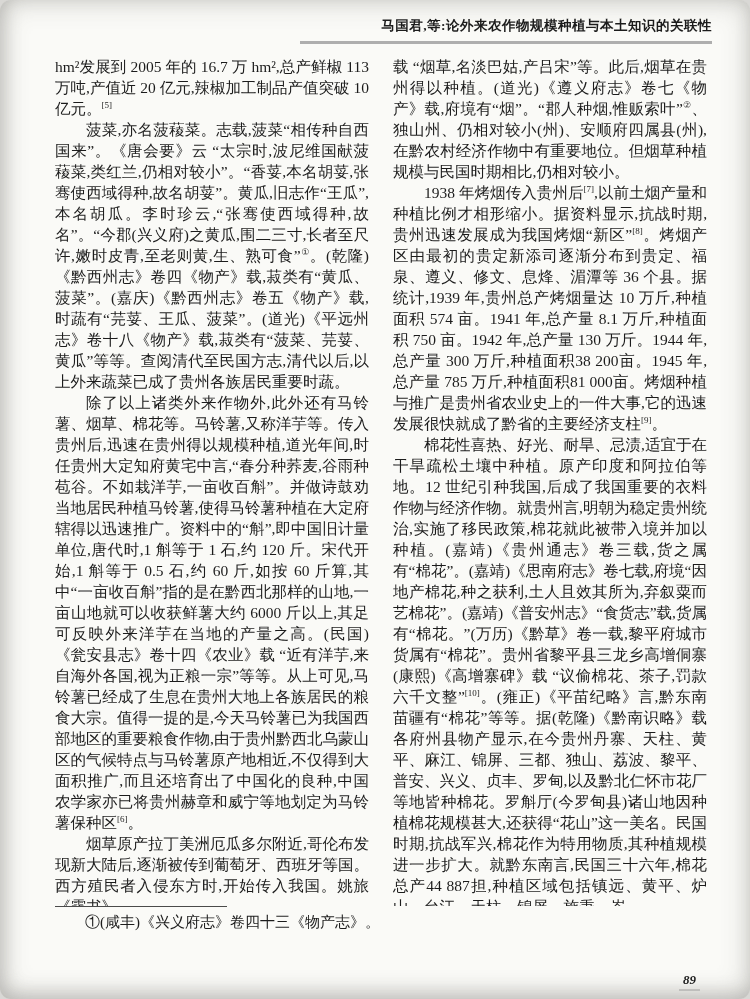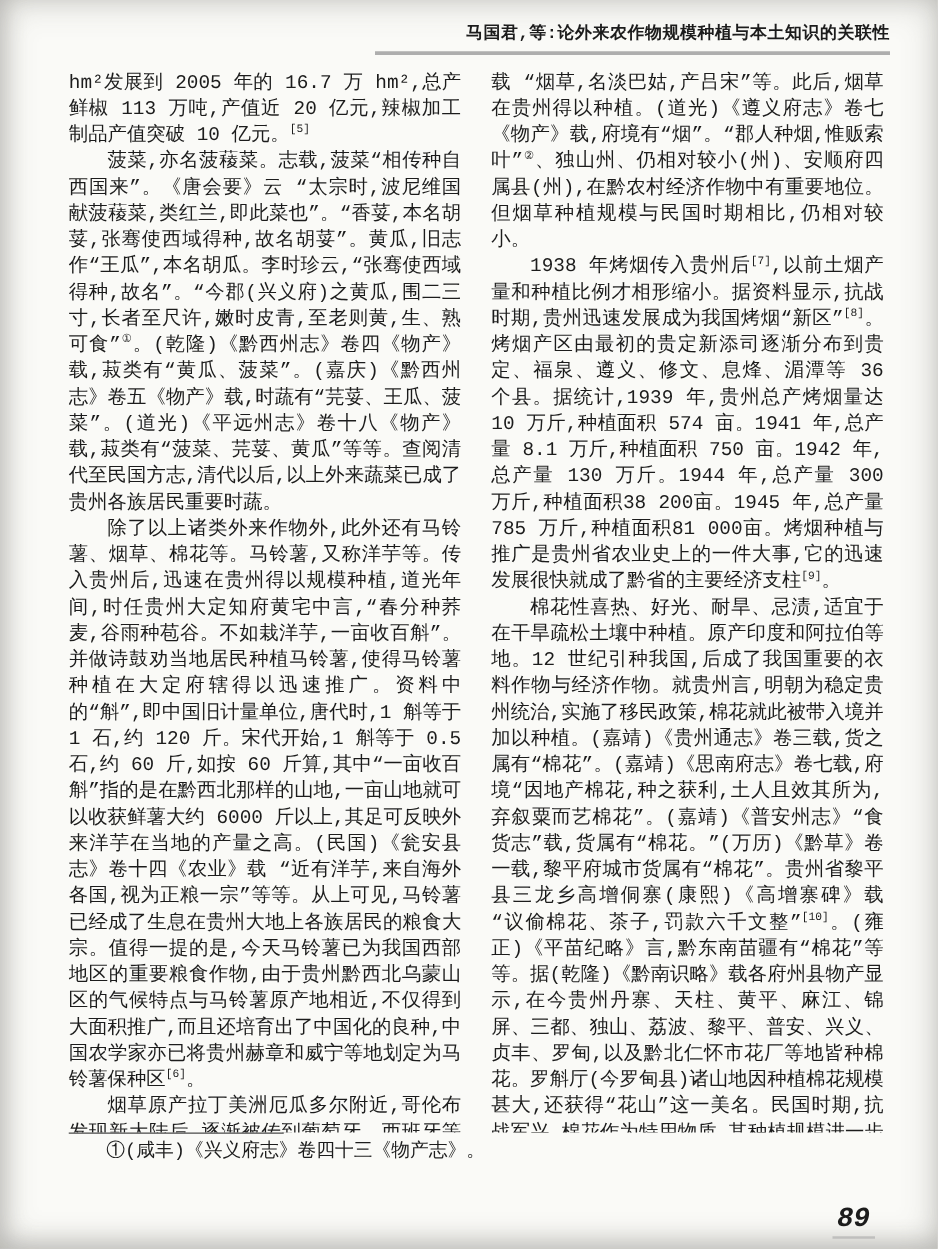--- a/index.html
+++ b/index.html
@@ -2,23 +2,24 @@
 <html><head>
 <meta charset="utf-8">
 <style>
   html,body { margin:0; padding:0; background:#d9d8d5; }
   .page {
     position:relative;
     width:750px; height:999px;
     margin:0 auto;
     background:#fafaf7;
     overflow:hidden;
-    font-family:Liberation Mono, monospace;
+    font-family:Liberation Serif, serif;
     color:#1c1c1c;
     box-shadow: inset 0 0 28px rgba(90,88,84,0.30), inset 4px -6px 18px rgba(90,88,84,0.22);
+    border-radius: 11px;
   }
   .running-title {
     position:absolute; top:17px; right:38px;
     font-size:13.5px; font-weight:700; letter-spacing:0.5px;
     white-space:nowrap;
   }
   .header-rule {
     position:absolute; top:41px; left:300px; width:412px; height:3px;
     background:#aeaeae;
   }
@@ -32,38 +33,38 @@
   .para.heading { font-weight:700; }
   sup {
     font-size:9px; line-height:0; vertical-align:super; letter-spacing:0;
   }
   .footnote-area { position:absolute; left:55px; width:652px; top:906px; }
   .footnote-rule { width:172px; height:1px; background:#4a4a4a; }
   .footnotes { margin-top:7px; font-size:15px; line-height:16px; text-align:justify; }
   .footnotes .para { text-indent:2em; }
   .page-number {
     position:absolute; right:50px; bottom:8px;
-    font-size:22px; font-style:italic; font-weight:600;
+    font-size:13px; font-style:italic; font-weight:600;
     border-bottom:2px solid rgba(150,150,150,0.45);
     padding:0 4px 1px 4px;
   }
 </style>
 </head>
 <body>
 
 <div class="page">
 
   <div class="running-title">马国君,等:论外来农作物规模种植与本土知识的关联性</div>
 
   <div class="header-rule"></div>
 
   <div class="body-columns">
     <div class="column">
         <p class="para continuation"><span>hm²发展到 2005 年的 16.7 万 hm²,总产鲜椒 113 万吨,产值近 20 亿元,辣椒加工制品产值突破 10 亿元。</span><sup>[5]</sup></p>
-        <p class="para normal"><span>菠菜,亦名菠薐菜。志载,菠菜“相传种自西国来”。《唐会要》云 “太宗时,波尼维国献菠薐菜,类红兰,即此菜也”。“香荽,本名胡荽,张骞使西域得种,故名胡荽”。黄瓜,旧志作“王瓜”,本名胡瓜。李时珍云,“张骞使西域得种,故名”。“今郡(兴义府)之黄瓜,围二三寸,长者至尺许,嫩时皮青,至老则黄,生、熟可食”</span><sup>①</sup><span>。(乾隆)《黔西州志》卷四《物产》载,菽类有“黄瓜、菠菜”。(嘉庆)《黔西州志》卷五《物产》载,时蔬有“芫荽、王瓜、菠菜”。(道光)《平远州志》卷十八《物产》载,菽类有“菠菜、芫荽、黄瓜”等等。查阅清代至民国方志,清代以后,以上外来蔬菜已成了贵州各族居民重要时蔬。</span></p>
+        <p class="para normal"><span>菠菜,亦名菠薐菜。志载,菠菜“相传种自西国来”。《唐会要》云 “太宗时,波尼维国献菠薐菜,类红兰,仍相对较小”。“香荽,本名胡荽,张骞使西域得种,故名胡荽”。黄瓜,旧志作“王瓜”,本名胡瓜。李时珍云,“张骞使西域得种,故名”。“今郡(兴义府)之黄瓜,围二三寸,长者至尺许,嫩时皮青,至老则黄,生、熟可食”</span><sup>①</sup><span>。(乾隆)《黔西州志》卷四《物产》载,菽类有“黄瓜、菠菜”。(嘉庆)《黔西州志》卷五《物产》载,时蔬有“芫荽、王瓜、菠菜”。(道光)《平远州志》卷十八《物产》载,菽类有“菠菜、芫荽、黄瓜”等等。查阅清代至民国方志,清代以后,以上外来蔬菜已成了贵州各族居民重要时蔬。</span></p>
         <p class="para normal"><span>除了以上诸类外来作物外,此外还有马铃薯、烟草、棉花等。马铃薯,又称洋芋等。传入贵州后,迅速在贵州得以规模种植,道光年间,时任贵州大定知府黄宅中言,“春分种荞麦,谷雨种苞谷。不如栽洋芋,一亩收百斛”。并做诗鼓劝当地居民种植马铃薯,使得马铃薯种植在大定府辖得以迅速推广。资料中的“斛”,即中国旧计量单位,唐代时,1 斛等于 1 石,约 120 斤。宋代开始,1 斛等于 0.5 石,约 60 斤,如按 60 斤算,其中“一亩收百斛”指的是在黔西北那样的山地,一亩山地就可以收获鲜薯大约 6000 斤以上,其足可反映外来洋芋在当地的产量之高。(民国)《瓮安县志》卷十四《农业》载 “近有洋芋,来自海外各国,视为正粮一宗”等等。从上可见,马铃薯已经成了生息在贵州大地上各族居民的粮食大宗。值得一提的是,今天马铃薯已为我国西部地区的重要粮食作物,由于贵州黔西北乌蒙山区的气候特点与马铃薯原产地相近,不仅得到大面积推广,而且还培育出了中国化的良种,中国农学家亦已将贵州赫章和威宁等地划定为马铃薯保种区</span><sup>[6]</sup><span>。</span></p>
         <p class="para normal"><span>烟草原产拉丁美洲厄瓜多尔附近,哥伦布发现新大陆后,逐渐被传到葡萄牙、西班牙等国。西方殖民者入侵东方时,开始传入我国。姚旅《露书》</span></p>
       </div>
     <div class="column">
         <p class="para continuation"><span>载 “烟草,名淡巴姑,产吕宋”等。此后,烟草在贵州得以种植。(道光)《遵义府志》卷七《物产》载,府境有“烟”。“郡人种烟,惟贩索叶”</span><sup>②</sup><span>、独山州、仍相对较小(州)、安顺府四属县(州),在黔农村经济作物中有重要地位。但烟草种植规模与民国时期相比,仍相对较小。</span></p>
         <p class="para normal"><span>1938 年烤烟传入贵州后</span><sup>[7]</sup><span>,以前土烟产量和种植比例才相形缩小。据资料显示,抗战时期,贵州迅速发展成为我国烤烟“新区”</span><sup>[8]</sup><span>。烤烟产区由最初的贵定新添司逐渐分布到贵定、福泉、遵义、修文、息烽、湄潭等 36 个县。据统计,1939 年,贵州总产烤烟量达 10 万斤,种植面积 574 亩。1941 年,总产量 8.1 万斤,种植面积 750 亩。1942 年,总产量 130 万斤。1944 年,总产量 300 万斤,种植面积38 200亩。1945 年,总产量 785 万斤,种植面积81 000亩。烤烟种植与推广是贵州省农业史上的一件大事,它的迅速发展很快就成了黔省的主要经济支柱</span><sup>[9]</sup><span>。</span></p>
         <p class="para normal"><span>棉花性喜热、好光、耐旱、忌渍,适宜于在干旱疏松土壤中种植。原产印度和阿拉伯等地。12 世纪引种我国,后成了我国重要的衣料作物与经济作物。就贵州言,明朝为稳定贵州统治,实施了移民政策,棉花就此被带入境并加以种植。(嘉靖)《贵州通志》卷三载,货之属有“棉花”。(嘉靖)《思南府志》卷七载,府境“因地产棉花,种之获利,土人且效其所为,弃叙粟而艺棉花”。(嘉靖)《普安州志》“食货志”载,货属有“棉花。”(万历)《黔草》卷一载,黎平府城市货属有“棉花”。贵州省黎平县三龙乡高增侗寨(康熙)《高增寨碑》载 “议偷棉花、茶子,罚款六千文整”</span><sup>[10]</sup><span>。(雍正)《平苗纪略》言,黔东南苗疆有“棉花”等等。据(乾隆)《黔南识略》载各府州县物产显示,在今贵州丹寨、天柱、黄平、麻江、锦屏、三都、独山、荔波、黎平、普安、兴义、贞丰、罗甸,以及黔北仁怀市花厂等地皆种棉花。罗斛厅(今罗甸县)诸山地因种植棉花规模甚大,还获得“花山”这一美名。民国时期,抗战军兴,棉花作为特用物质,其种植规模进一步扩大。就黔东南言,民国三十六年,棉花总产44 887担,种植区域包括镇远、黄平、炉山、台江、天柱、锦屏、施秉、岑</span></p>
       </div>
   </div>
 

